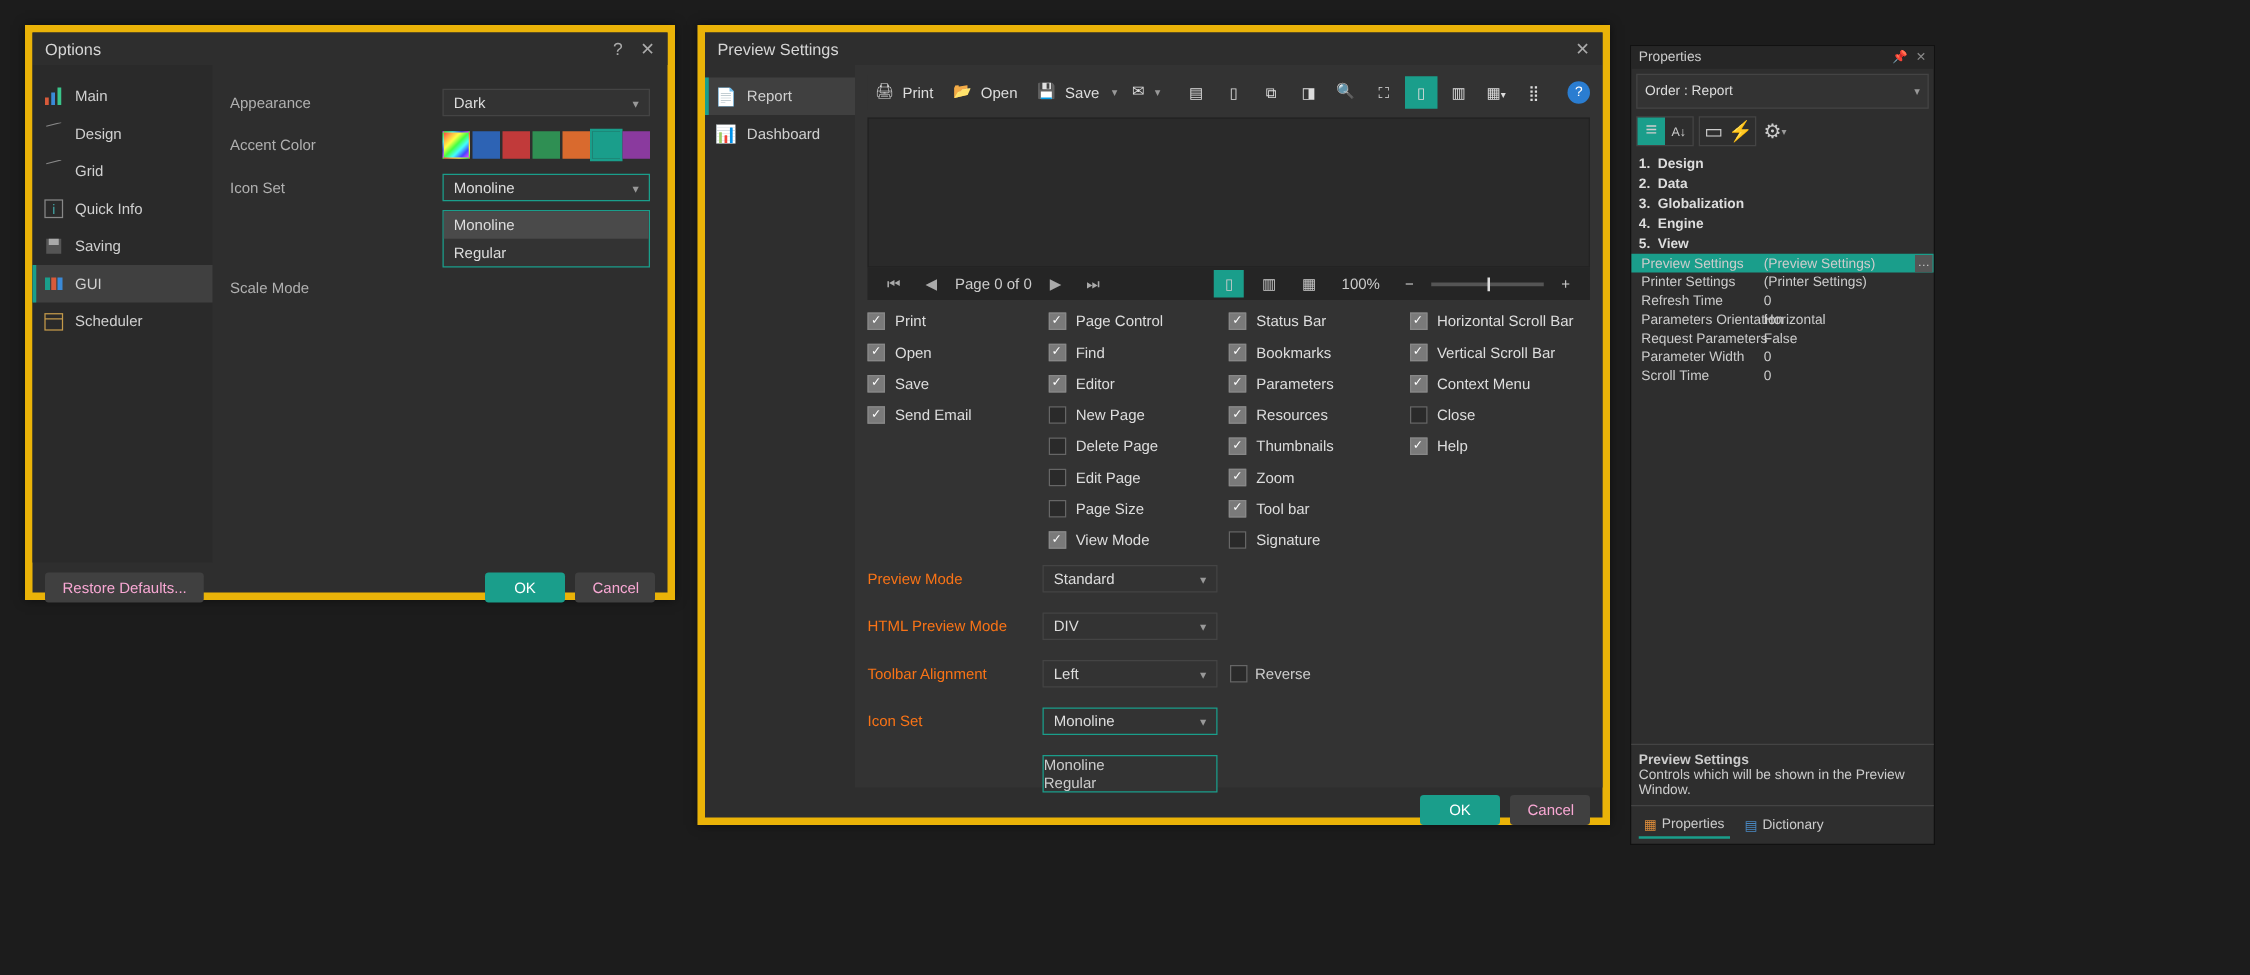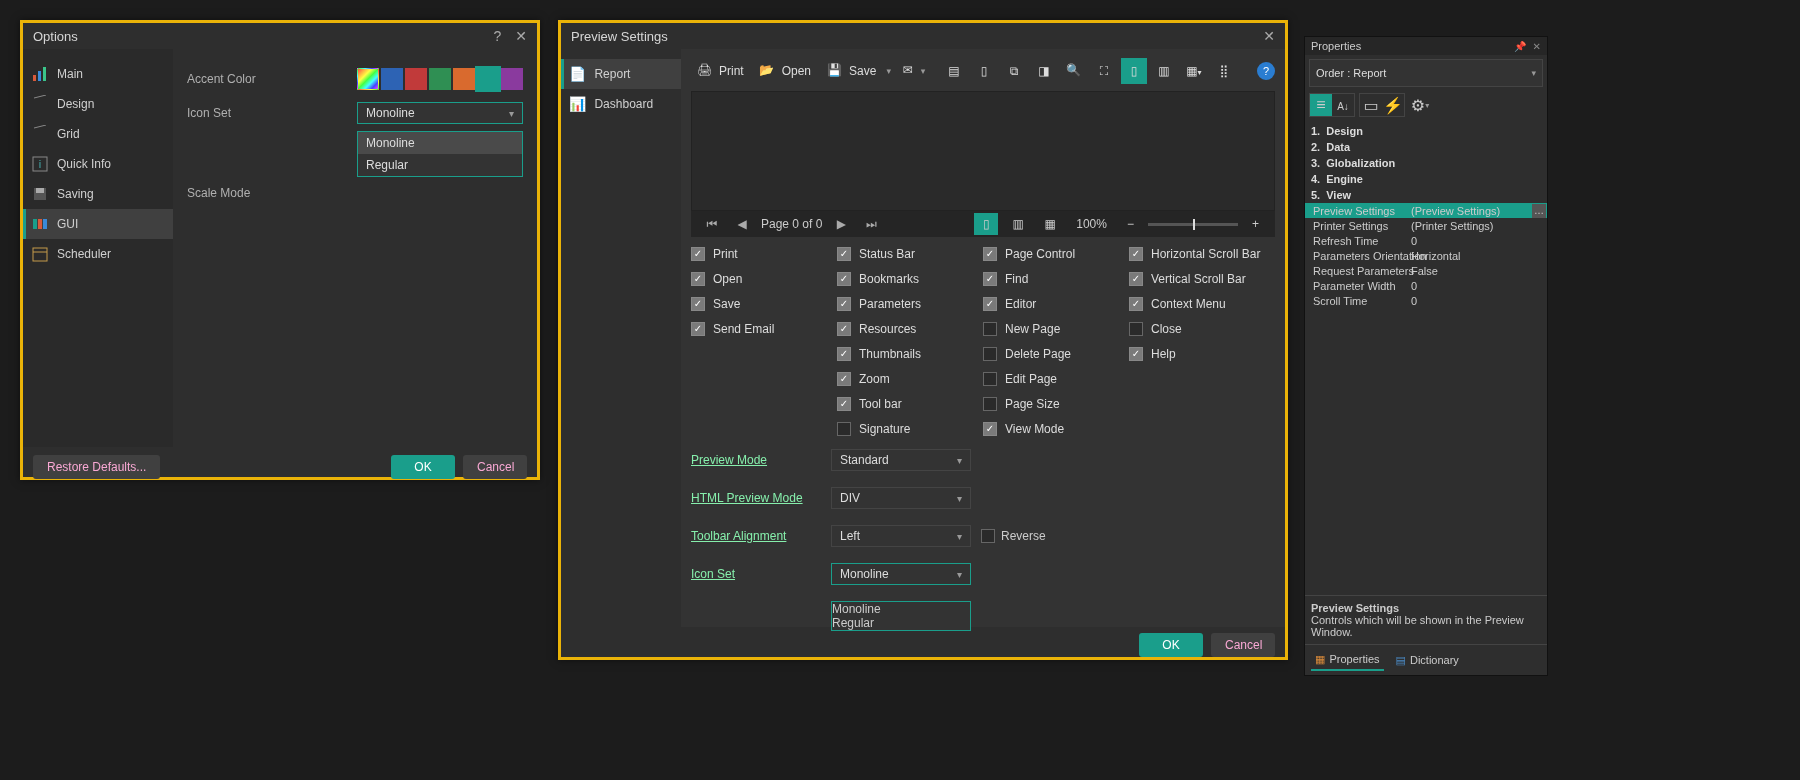--- a/index.html
+++ b/index.html
@@ -1,18 +1,18 @@
 <!DOCTYPE html>
 <html><head>
 <meta charset="utf-8">
 <style>
   * { box-sizing: border-box; margin: 0; padding: 0; font-family: "Segoe UI", Arial, sans-serif; }
   body { background: #1c1c1c; color: #ccc; width: 1800px; height: 780px; overflow: hidden; position: relative; }
 
-  .dialog { position: absolute; background: #2e2e2e; border: 3px solid #eab308; box-shadow: 0 0 8px rgba(0,0,0,0.5); }
+  .dialog { position: absolute; background: #2e2e2e; border: 6px solid #eab308; box-shadow: 0 0 8px rgba(0,0,0,0.5); }
 
   
   #options { top: 20px; left: 20px; width: 520px; height: 460px; }
   .titlebar { background: #2e2e2e; height: 26px; display: flex; align-items: center; padding: 0 10px; font-size: 13px; color: #d6d6d6; justify-content: space-between; }
   .titlebar .tbtns { display: flex; gap: 14px; color: #aaa; }
   .titlebar .tbtns span { cursor: pointer; font-size: 14px; }
   #options .body { display: flex; height: 398px; }
   #options .sidebar { width: 150px; background: #2a2a2a; padding-top: 10px; }
   .opt-item { display: flex; align-items: center; gap: 8px; height: 30px; padding: 0 8px; font-size: 12px; color: #d0d0d0; cursor: pointer; }
   .opt-item.selected { background: #404040; border-left: 3px solid #1a9e8b; padding-left: 5px; }
@@ -60,21 +60,21 @@
   .pv-nav .plusminus { cursor:pointer; padding: 0 6px; }
 
   .cb-grid { display:flex; margin-top:10px; font-size:12px; color:#ddd; }
   .cb-col { flex:1; display:flex; flex-direction:column; gap:11px; }
   .cb { display:flex; align-items:center; gap:8px; cursor:pointer; }
   .cb-box { width:14px; height:14px; border:1px solid #666; display:flex; align-items:center; justify-content:center; background:#2a2a2a;}
   .cb-box.chk { background:#7a7a7a; border-color:#888; }
   .cb-box.chk::after { content:"✓"; color:#fff; font-size:10px; line-height:1; }
 
   .setrow { display:flex; align-items:center; margin-top:10px; height:28px; font-size:12px; }
-  .setrow .lbl { width:140px; color:#86efac;text-decoration:underline;}
+  .setrow .lbl { width:140px; color:#f97316;}
   .setrow .dd { width:140px; flex:0 0 140px; }
   .reverse { margin-left:10px; display:flex; align-items:center; gap:6px; }
 
   #preview .footer { justify-content:flex-end; gap:8px; padding:6px 10px; }
 
   #pv-ddmenu { position:absolute; border:1px solid #1a9e8b; background:#333; font-size:12px; width:140px; }
 
   
   #props { position:absolute; top:36px; left:1304px; width:244px; height:640px; background:#2e2e2e; border:1px solid #111; display:flex; flex-direction:column; }
   #props .ptitle { height:18px; font-size:11px; display:flex; align-items:center; padding:0 6px; color:#ccc; justify-content:space-between; background:#262626;}
@@ -189,20 +189,27 @@
         <div class="opt-item">
           <span class="opt-icon"><svg width="18" height="18">
               <rect x="2" y="3" width="14" height="13" fill="none" stroke="#c49a4a"></rect>
               <line x1="2" y1="7" x2="16" y2="7" stroke="#c49a4a"></line>
             </svg></span>
           <span>Scheduler</span>
         </div>
       </div>
     <div class="content">
       <div class="frow">
+        <span class="lbl">Appearance</span>
+        <div class="dd">
+          <span>Dark</span>
+          <span class="chev"></span>
+        </div>
+      </div>
+      <div class="frow">
         <span class="lbl">Accent Color</span>
         <div class="swatches" id="swatches">
             <div class="swatch" style="background: linear-gradient(135deg, rgb(255, 68, 68), rgb(255, 170, 68), rgb(255, 255, 68), rgb(68, 255, 68), rgb(68, 255, 255), rgb(68, 68, 255), rgb(255, 68, 255));"></div>
             <div class="swatch" style="background: rgb(45, 99, 180);"></div>
             <div class="swatch" style="background: rgb(193, 58, 58);"></div>
             <div class="swatch" style="background: rgb(47, 143, 83);"></div>
             <div class="swatch" style="background: rgb(217, 106, 46);"></div>
             <div class="swatch sel" style="background: rgb(26, 158, 139);"></div>
             <div class="swatch" style="background: rgb(138, 58, 158);"></div>
           </div>
@@ -335,20 +342,54 @@
               <span>Save</span>
             </div>
             <div class="cb">
               <span class="cb-box chk"></span>
               <span>Send Email</span>
             </div>
           </div>
           <div class="cb-col">
             <div class="cb">
               <span class="cb-box chk"></span>
+              <span>Page Control</span>
+            </div>
+            <div class="cb">
+              <span class="cb-box chk"></span>
+              <span>Find</span>
+            </div>
+            <div class="cb">
+              <span class="cb-box chk"></span>
+              <span>Editor</span>
+            </div>
+            <div class="cb">
+              <span class="cb-box"></span>
+              <span>New Page</span>
+            </div>
+            <div class="cb">
+              <span class="cb-box"></span>
+              <span>Delete Page</span>
+            </div>
+            <div class="cb">
+              <span class="cb-box"></span>
+              <span>Edit Page</span>
+            </div>
+            <div class="cb">
+              <span class="cb-box"></span>
+              <span>Page Size</span>
+            </div>
+            <div class="cb">
+              <span class="cb-box chk"></span>
+              <span>View Mode</span>
+            </div>
+          </div>
+          <div class="cb-col">
+            <div class="cb">
+              <span class="cb-box chk"></span>
               <span>Status Bar</span>
             </div>
             <div class="cb">
               <span class="cb-box chk"></span>
               <span>Bookmarks</span>
             </div>
             <div class="cb">
               <span class="cb-box chk"></span>
               <span>Parameters</span>
             </div>
@@ -364,54 +405,20 @@
               <span class="cb-box chk"></span>
               <span>Zoom</span>
             </div>
             <div class="cb">
               <span class="cb-box chk"></span>
               <span>Tool bar</span>
             </div>
             <div class="cb">
               <span class="cb-box"></span>
               <span>Signature</span>
-            </div>
-          </div>
-          <div class="cb-col">
-            <div class="cb">
-              <span class="cb-box chk"></span>
-              <span>Page Control</span>
-            </div>
-            <div class="cb">
-              <span class="cb-box chk"></span>
-              <span>Find</span>
-            </div>
-            <div class="cb">
-              <span class="cb-box chk"></span>
-              <span>Editor</span>
-            </div>
-            <div class="cb">
-              <span class="cb-box"></span>
-              <span>New Page</span>
-            </div>
-            <div class="cb">
-              <span class="cb-box"></span>
-              <span>Delete Page</span>
-            </div>
-            <div class="cb">
-              <span class="cb-box"></span>
-              <span>Edit Page</span>
-            </div>
-            <div class="cb">
-              <span class="cb-box"></span>
-              <span>Page Size</span>
-            </div>
-            <div class="cb">
-              <span class="cb-box chk"></span>
-              <span>View Mode</span>
             </div>
           </div>
           <div class="cb-col">
             <div class="cb">
               <span class="cb-box chk"></span>
               <span>Horizontal Scroll Bar</span>
             </div>
             <div class="cb">
               <span class="cb-box chk"></span>
               <span>Vertical Scroll Bar</span>

